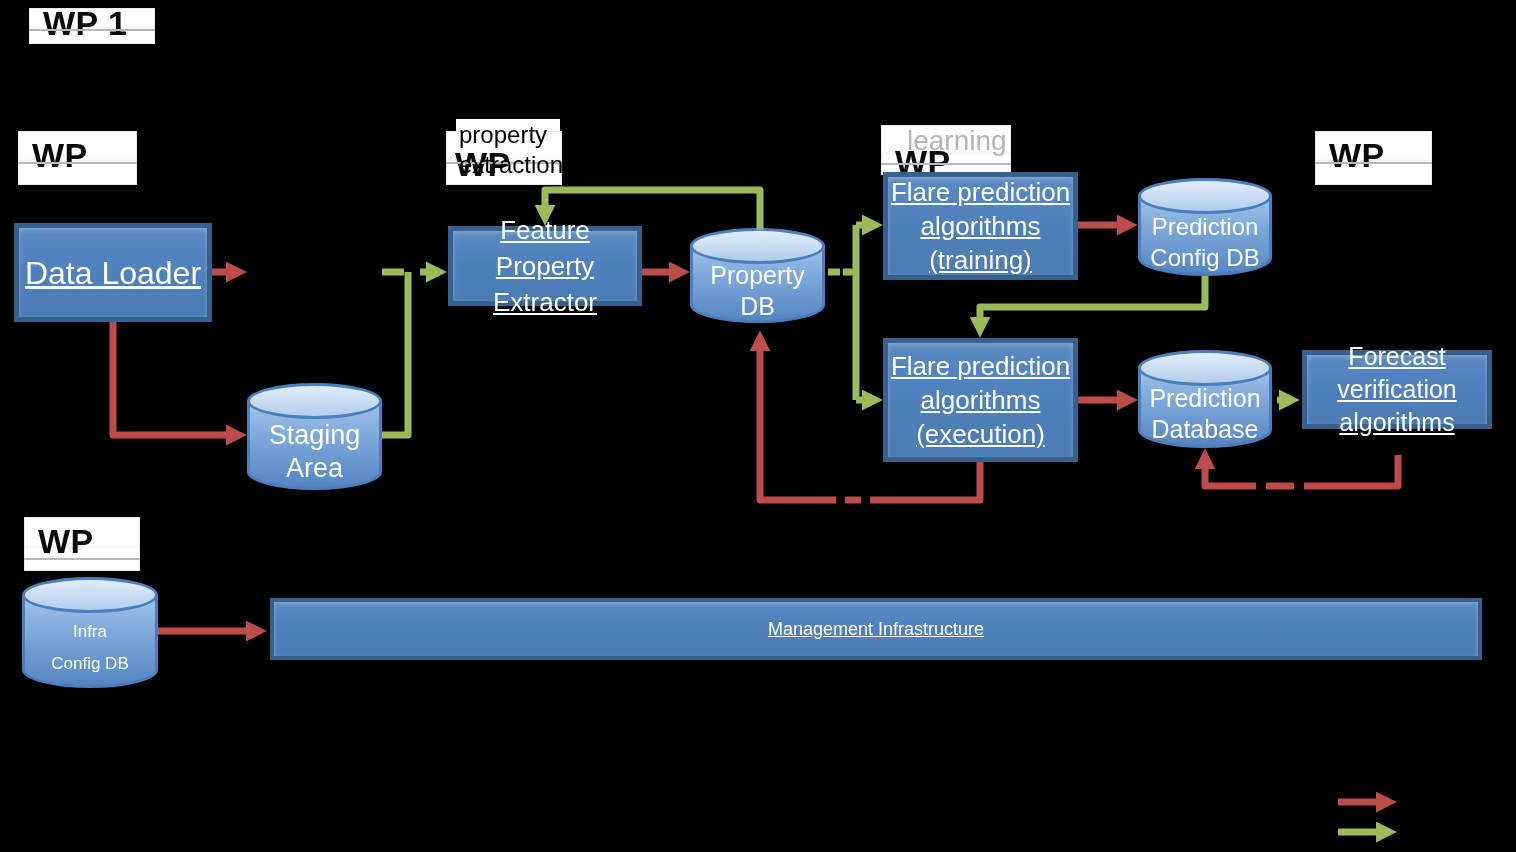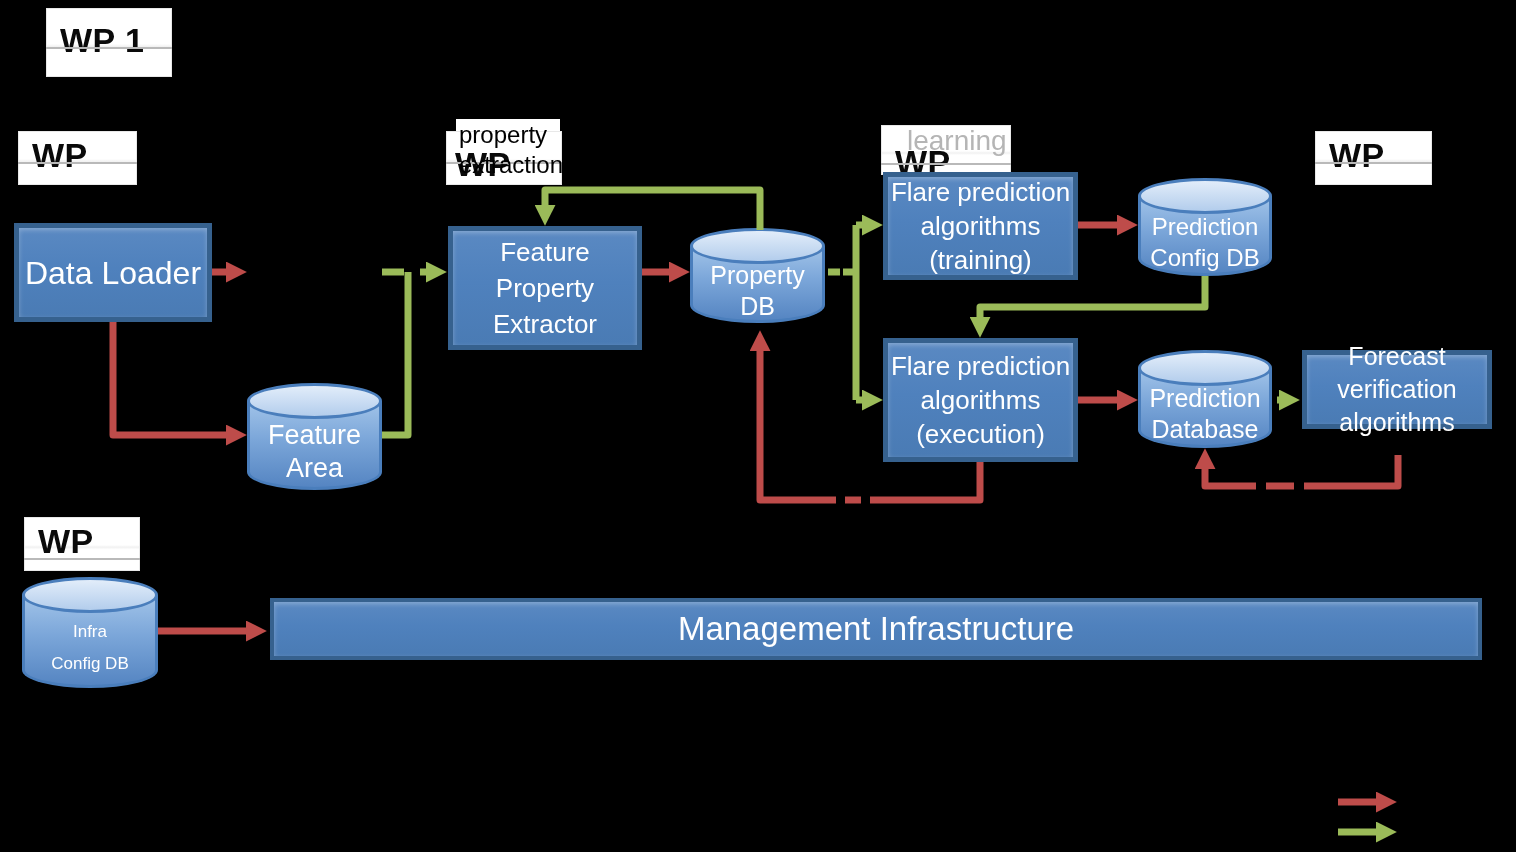--- a/index.html
+++ b/index.html
@@ -30,21 +30,21 @@
     white-space:pre-line;z-index:5;
   }
   
   .node{
     position:absolute;display:flex;align-items:center;justify-content:center;
     background:linear-gradient(180deg,#5a89c2 0%,#4f81bd 45%,#4a7bb4 100%);
     border:5px solid #36618e;box-sizing:border-box;
     box-shadow:inset 0 2px 5px rgba(255,255,255,.28);
   }
   .node-label{
-    color:#fff;text-align:center;white-space:pre-line;font-size:26px;line-height:34px;
+    color:#fff;text-align:center;white-space:pre-line;font-size:26px;line-height:34px;text-decoration:underline;
   }
   
   .cylinder{position:absolute;}
   .cyl-body{
     position:absolute;left:0;right:0;top:18px;bottom:0;box-sizing:border-box;
     background:linear-gradient(180deg,#a2c4e9 0%,#7ba6d9 45%,#5585c2 100%);
     border:3px solid #4a7ebc;border-top:none;
     border-radius:0 0 50% 50% / 0 0 18px 18px;
   }
   .cyl-top{
@@ -58,21 +58,21 @@
     color:#ffffff;text-align:center;white-space:pre-line;
   }
   
   #connectors{position:absolute;left:0;top:0;z-index:10;}
 </style>
 </head>
 <body>
 
 <div id="stage">
 
-  <div class="wp-label" style="left:46px;top:8px;width:126px;height:69px">
+  <div class="wp-label" style="left:29px;top:8px;width:126px;height:36px">
     <span class="wp-text">WP 1</span>
   </div>
 
   <div class="wp-label" style="left:18px;top:131px;width:119px;height:54px">
     <span class="wp-text">WP</span>
   </div>
 
   <div class="pe-underlay" style="left:456px;top:119px;width:104px;height:64px"></div>
   <div class="wp-label" style="left:446px;top:131px;width:116px;height:54px">
     <span class="wp-text wp-static" style="left:9px;top:14px">WP</span>
@@ -90,21 +90,21 @@
   </div>
 
   <div class="wp-label line-low" style="left:24px;top:517px;width:116px;height:54px">
     <span class="wp-text">WP</span>
   </div>
 
   <div class="node" style="left:14px;top:223px;width:198px;height:99px">
     <span class="node-label" style="font-size:32px">Data Loader</span>
   </div>
 
-  <div class="node" style="left:448px;top:226px;width:194px;height:124px">
+  <div class="node" style="left:448px;top:226px;width:194px;height:80px">
     <span class="node-label" style="line-height:36px">Feature Property
 Extractor</span>
   </div>
 
   <div class="node" style="left:883px;top:172px;width:195px;height:108px">
     <span class="node-label">Flare prediction
 algorithms
 (training)</span>
   </div>
 
@@ -114,28 +114,28 @@
 (execution)</span>
   </div>
 
   <div class="node" style="left:1302px;top:350px;width:190px;height:79px">
     <span class="node-label" style="font-size:25px;line-height:33px">Forecast
 verification
 algorithms</span>
   </div>
 
   <div class="node" style="left:270px;top:598px;width:1212px;height:62px;border-width:4px">
-    <span class="node-label" style="font-size:33px;font-weight:400">Management Infrastructure</span>
+    <span class="node-label" style="font-size:18px;font-weight:400">Management Infrastructure</span>
   </div>
 
 
   <div class="cylinder" style="left:247px;top:383px;width:135px;height:107px">
     <div class="cyl-body"></div>
     <div class="cyl-top"></div>
-    <div class="cyl-label" style="font-size:27px;line-height:33px">Feature
+    <div class="cyl-label" style="font-size:27px;line-height:33px">Staging
 Area</div>
   </div>
 
   <div class="cylinder" style="left:690px;top:228px;width:135px;height:95px">
     <div class="cyl-body"></div>
     <div class="cyl-top"></div>
     <div class="cyl-label" style="font-size:25px;line-height:31px">Property
 DB</div>
   </div>
 

